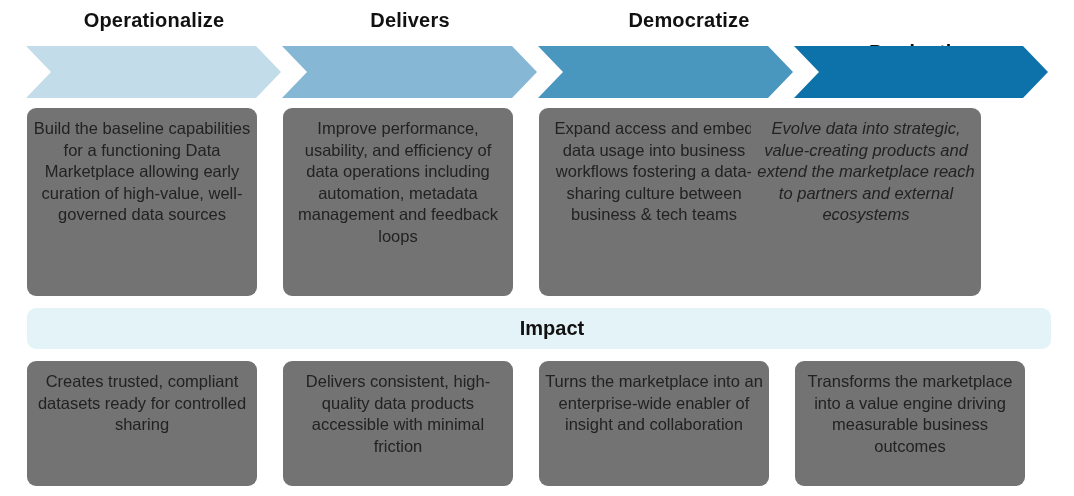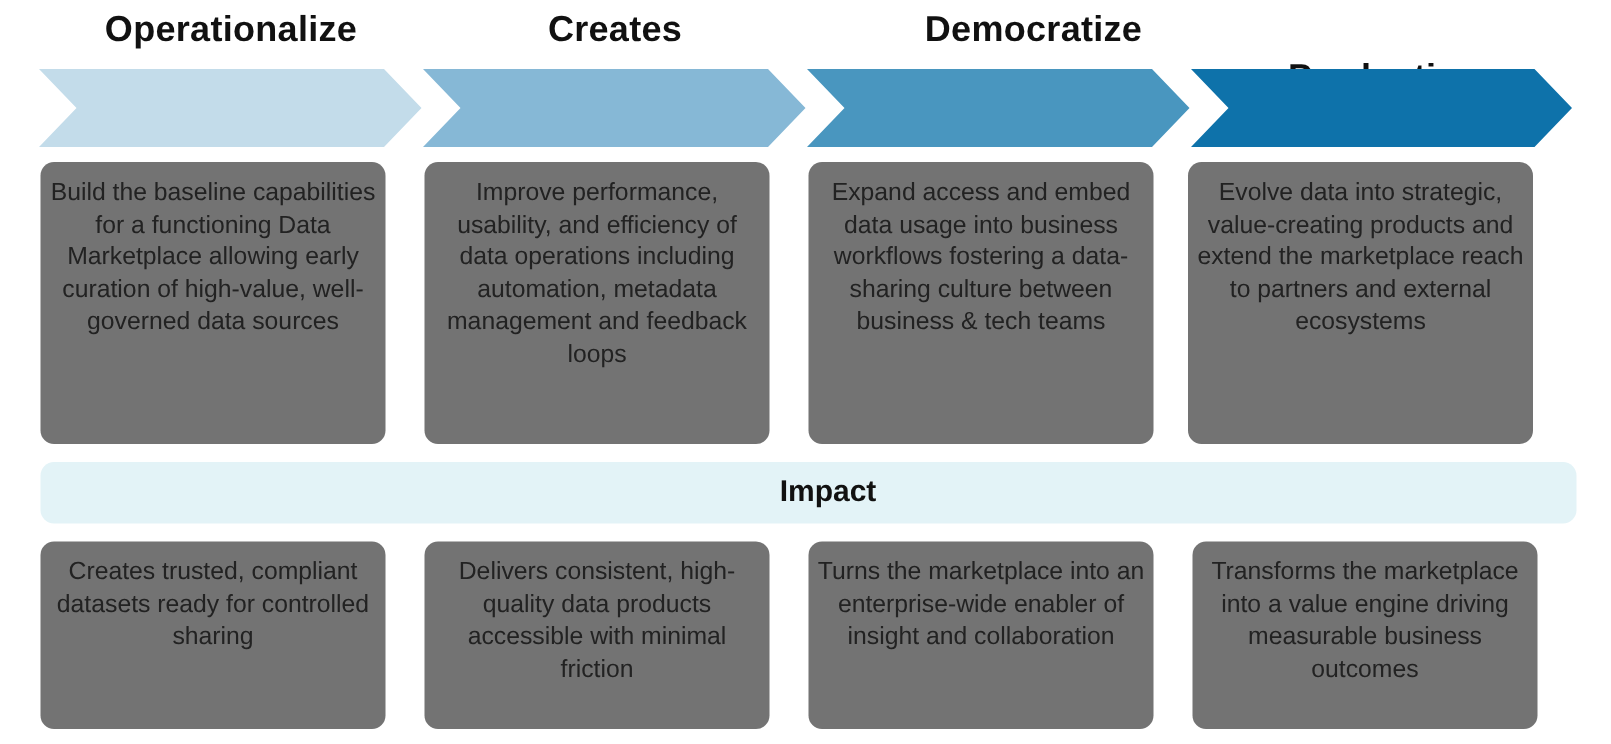--- a/index.html
+++ b/index.html
@@ -1,54 +1,54 @@
 <!DOCTYPE html>
 <html><head>
 <meta charset="utf-8">
 <style>
   html, body { margin:0; padding:0; background:#ffffff; }
   body { width:1074px; height:496px; position:relative; overflow:hidden;
          font-family:"Liberation Sans", "DejaVu Sans", sans-serif; color:#222; }
   .stage-title { position:absolute; top:6px; width:230px; text-align:center;
-                 font-weight:bold; font-size:24px; color:#111; line-height:28px; letter-spacing:0.2px; }
+                 font-weight:bold; font-size:20px; color:#111; line-height:28px; letter-spacing:0.2px; }
   .chevrons { position:absolute; left:0; top:46px; width:1074px; height:52px; }
   .box { position:absolute; width:230px; background:#737373; border-radius:9px;
          box-sizing:border-box; padding:10px 6px; text-align:center;
          font-size:16.5px; line-height:21.6px; color:#222; }
   .top-box { top:108px; height:188px; }
   .bottom-box { top:361px; height:125px; }
   .impact-bar { position:absolute; left:27px; top:308px; width:998px; height:41px;
                 background:#e3f3f7; border-radius:9px; display:flex; align-items:center; justify-content:center;padding-left:26px; }
   .impact-label { font-weight:bold; font-size:20px; color:#111; }
 </style>
 </head>
 <body>
 
 <div class="stage-title" style="left:39px;">Operationalize</div>
-<div class="stage-title" style="left:295px;">Creates</div>
+<div class="stage-title" style="left:295px;">Delivers</div>
 <div class="stage-title" style="left:574px;">Democratize</div>
 <div class="stage-title" style="left:806px;margin-top:32px;">Productize</div>
 
 <svg class="chevrons" viewBox="0 0 1074 52" width="1074" height="52">
   <polygon points="26,0 256,0 281,26 256,52 26,52 51,26" fill="#c3dcea"></polygon>
   <polygon points="282,0 512,0 537,26 512,52 282,52 307,26" fill="#86b8d6"></polygon>
   <polygon points="538,0 768,0 793,26 768,52 538,52 563,26" fill="#4996bf"></polygon>
   <polygon points="794,0 1023,0 1048,26 1023,52 794,52 819,26" fill="#0e72aa"></polygon>
 </svg>
 
 <div class="box top-box" style="left:27px;">
   <span>Build the baseline capabilities for a functioning Data Marketplace allowing early curation of high-value, well-governed data sources</span>
 </div>
 <div class="box top-box" style="left:283px;">
   <span>Improve performance, usability, and efficiency of data operations including automation, metadata management and feedback loops</span>
 </div>
 <div class="box top-box" style="left:539px;">
   <span>Expand access and embed data usage into business workflows fostering a data-sharing culture between business &amp; tech teams</span>
 </div>
-<div class="box top-box" style="left:792px;">
+<div class="box top-box" style="left:751px;font-style:italic;">
   <span>Evolve data into strategic, value-creating products and extend the marketplace reach to partners and external ecosystems</span>
 </div>
 
 <div class="impact-bar">
   <span class="impact-label">Impact</span>
 </div>
 
 <div class="box bottom-box" style="left:27px;">
   <span>Creates trusted, compliant datasets ready for controlled sharing</span>
 </div>

